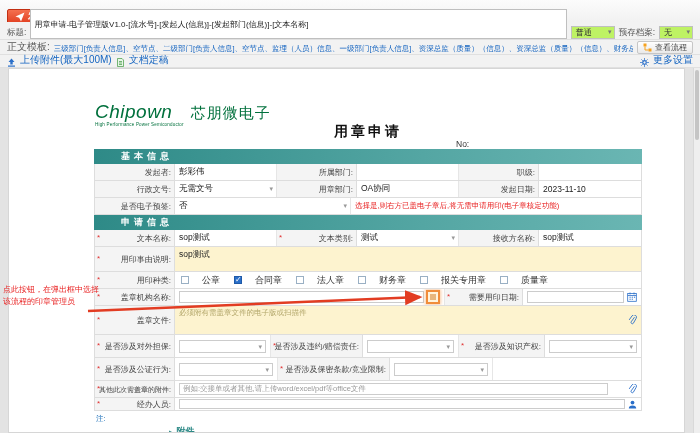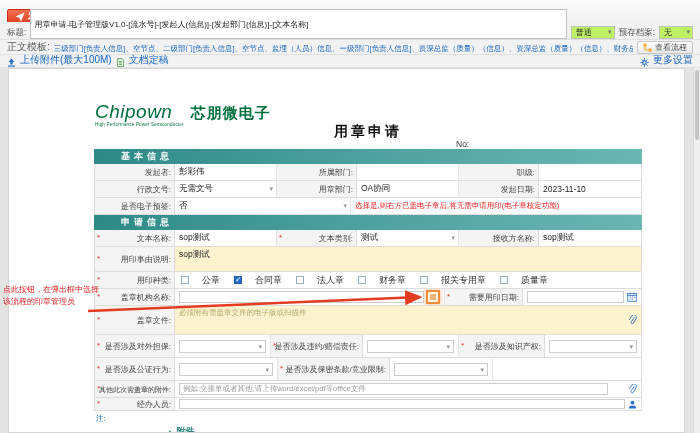--- a/index.html
+++ b/index.html
@@ -20,21 +20,21 @@
 .mini-sel{position:relative;height:13px;background:#bef264;border:1px solid #bfbfbf;padding:0 12px 0 4px;display:flex;align-items:center;font-size:8px;min-width:44px}
 .mini-sel::after{content:"▾";position:absolute;right:2px;top:1px;font-size:7px;color:#777}
 .tags{flex:1;color:#1464c0;font-size:7.5px;white-space:nowrap;overflow:hidden}
 a.link{color:#1464c0;text-decoration:none;font-size:10px;white-space:nowrap;cursor:pointer}
 .spacer{flex:1}
 
 .page{position:absolute;top:68px;left:8px;width:677px;height:365px;background:#fff;border:1px solid #d6d6d6;overflow:hidden;z-index:1}
 .logo{position:absolute;left:86px;top:33px;display:flex;align-items:flex-start;gap:7px}
 .logo-en{font-weight:normal;font-style:italic;font-size:19px;color:#00703c;line-height:19px;letter-spacing:.5px}
 .logo-sub{font-size:4.5px;color:#00703c;letter-spacing:.2px;margin-top:1px}
-.logo-cn{font-size:15px;font-weight:bold;color:#00703c;margin-top:2px;letter-spacing:1px}
+.logo-cn{font-size:15px;font-weight:normal;color:#00703c;margin-top:2px;letter-spacing:1px}
 .doc-title{position:absolute;left:85px;width:548px;top:54px;text-align:center;font-size:14px;font-weight:bold;letter-spacing:3px;color:#111}
 .doc-no{position:absolute;left:447px;top:70px;font-size:8.5px;color:#333}
 
 .form{position:absolute;left:85px;top:80px;width:548px}
 .sec-bar{height:15px;background:linear-gradient(90deg,#2e8a87,#54a6a3 60%,#6ab6b3);color:#fff;display:flex;align-items:center;padding-left:27px;font-weight:bold;letter-spacing:4px;font-size:9px}
 .fr{display:grid;border-left:1px solid #ddd;border-right:1px solid #ddd;border-bottom:1px solid #ddd;min-height:17px;background:#fff}
 .fr>*{border-right:1px solid #e6e6e6}
 .fr>*:last-child{border-right:none}
 .cols3{grid-template-columns:80px 1fr 80px 1fr 80px 1fr}
 .h25{min-height:25px}.h29{min-height:29px}.h23{min-height:23px}.h13{min-height:13px}

